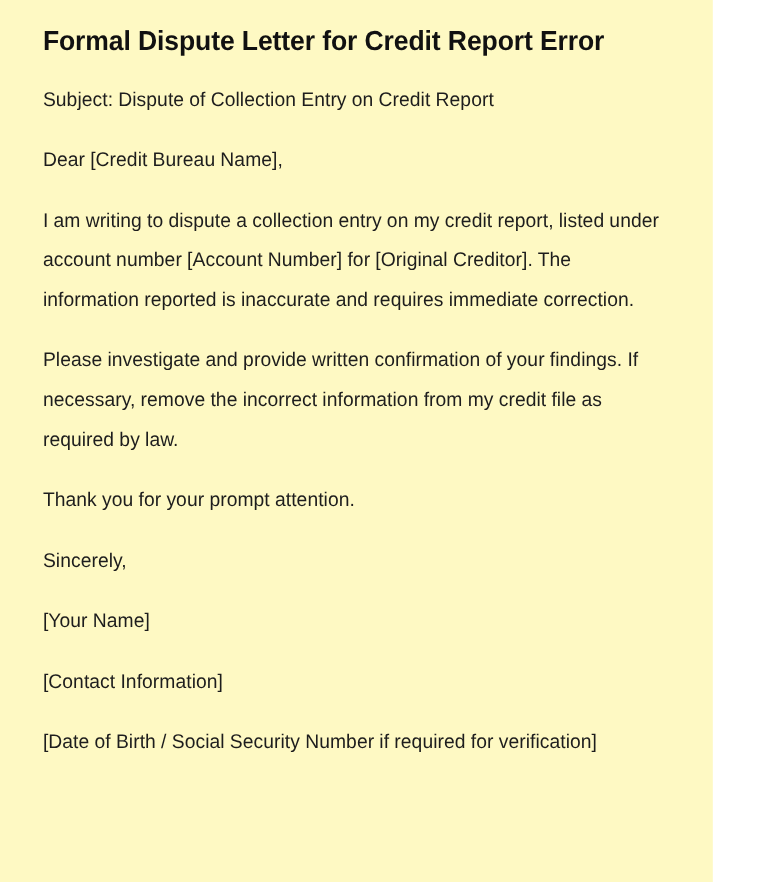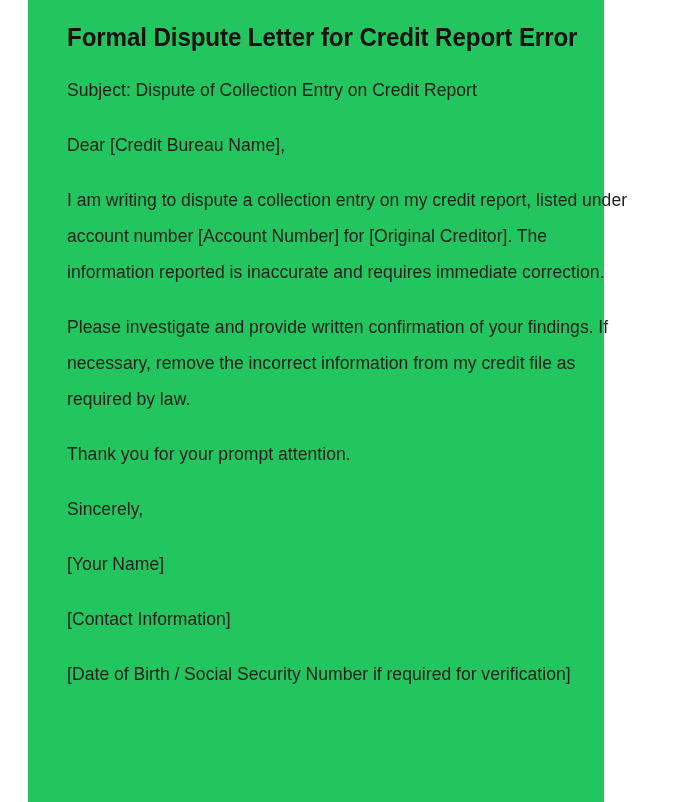--- a/index.html
+++ b/index.html
@@ -13,25 +13,24 @@
     width: 700px;
     height: 802px;
     overflow: hidden;
     font-family: "Liberation Sans", "DejaVu Sans", sans-serif;
     color: #1b1b1b;
     -webkit-font-smoothing: antialiased;
   }
 
   .page {
     box-sizing: border-box;
-    width: 576px;
+    width: 648px;
     min-height: 802px;
     padding: 22px 75px 20px 39px;
-    background: #22c55e;
-    margin-left: 28px;
+    background: #fef9c3;
   }
 
   .article {
     width: 586px;
   }
 
   
   .doc-title {
     margin: 0 0 20px 0;
     font-size: 25px;

